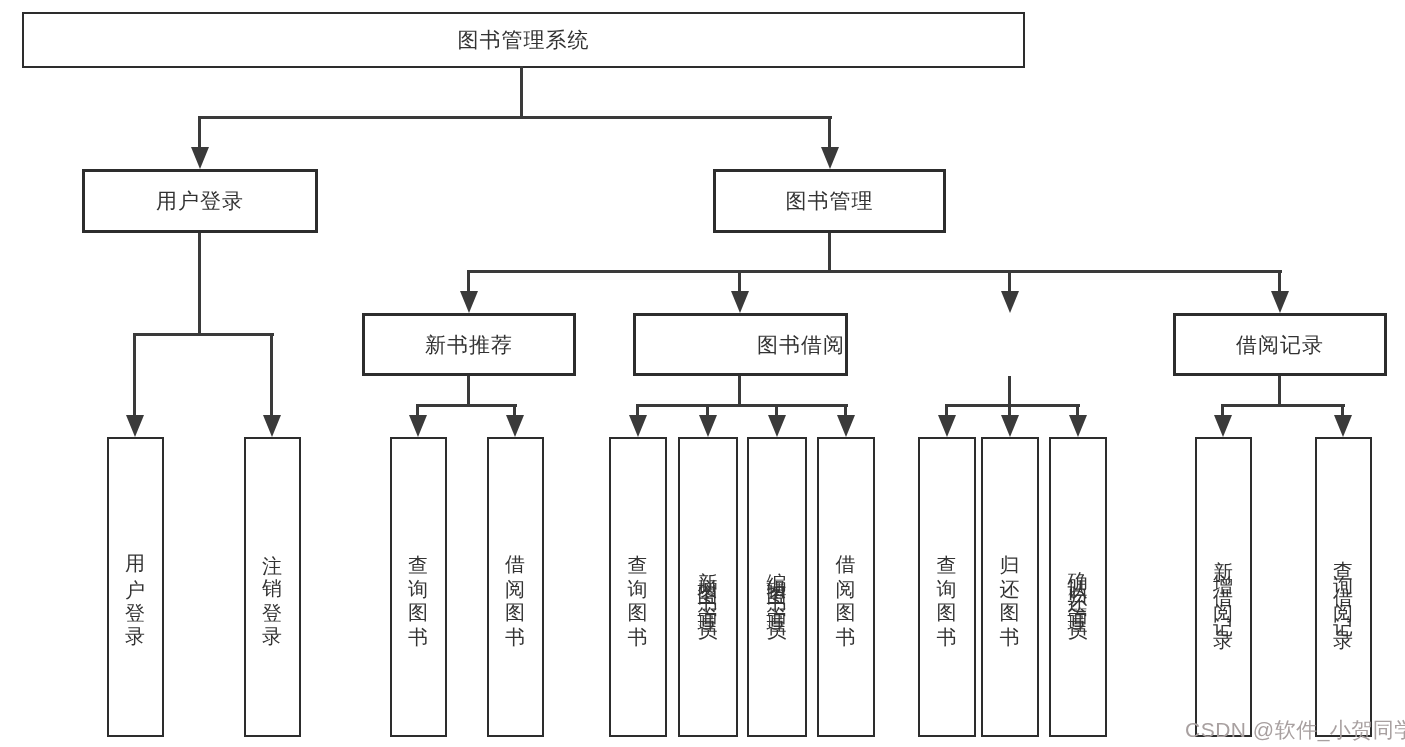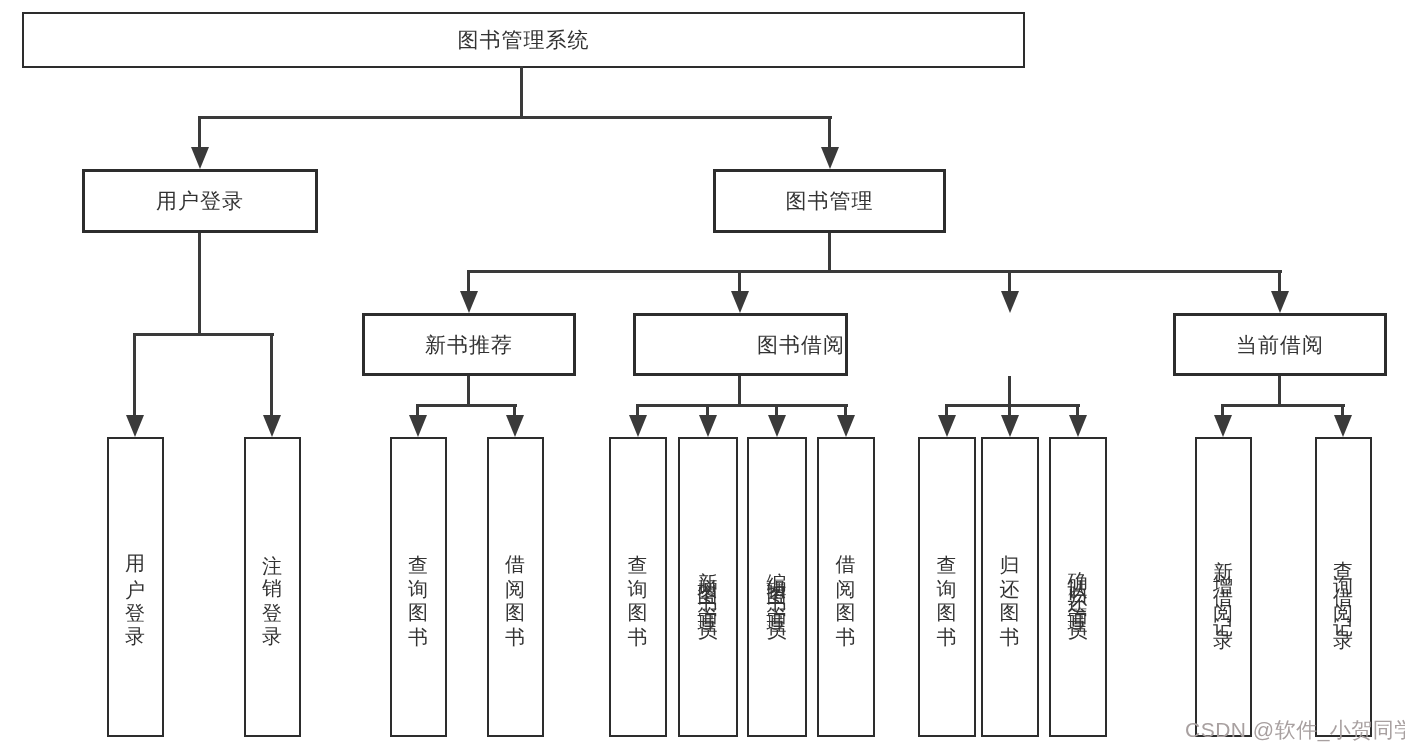--- a/index.html
+++ b/index.html
@@ -73,21 +73,21 @@
   <div class="ar" style="left:1001px;top:272px;height:41px;"></div>
   <div class="ar" style="left:1271px;top:272px;height:41px;"></div>
 
   <div class="box" style="left:362px;top:313px;width:214px;height:63px;">
     <span>新书推荐</span>
   </div>
   <div class="box" style="left:633px;top:313px;width:215px;height:63px;justify-content:flex-end;">
     <span>图书借阅</span>
   </div>
   <div class="box" style="left:1173px;top:313px;width:214px;height:63px;">
-    <span>当前借阅</span>
+    <span>借阅记录</span>
   </div>
 
   <div class="vl" style="left:467px;top:376px;height:29px;"></div>
   <div class="hl" style="left:416px;top:404px;width:101px;"></div>
   <div class="ar" style="left:409px;top:405px;height:32px;"></div>
   <div class="ar" style="left:506px;top:405px;height:32px;"></div>
 
   <div class="vl" style="left:738px;top:376px;height:29px;"></div>
   <div class="hl" style="left:636px;top:404px;width:212px;"></div>
   <div class="ar" style="left:629px;top:405px;height:32px;"></div>

